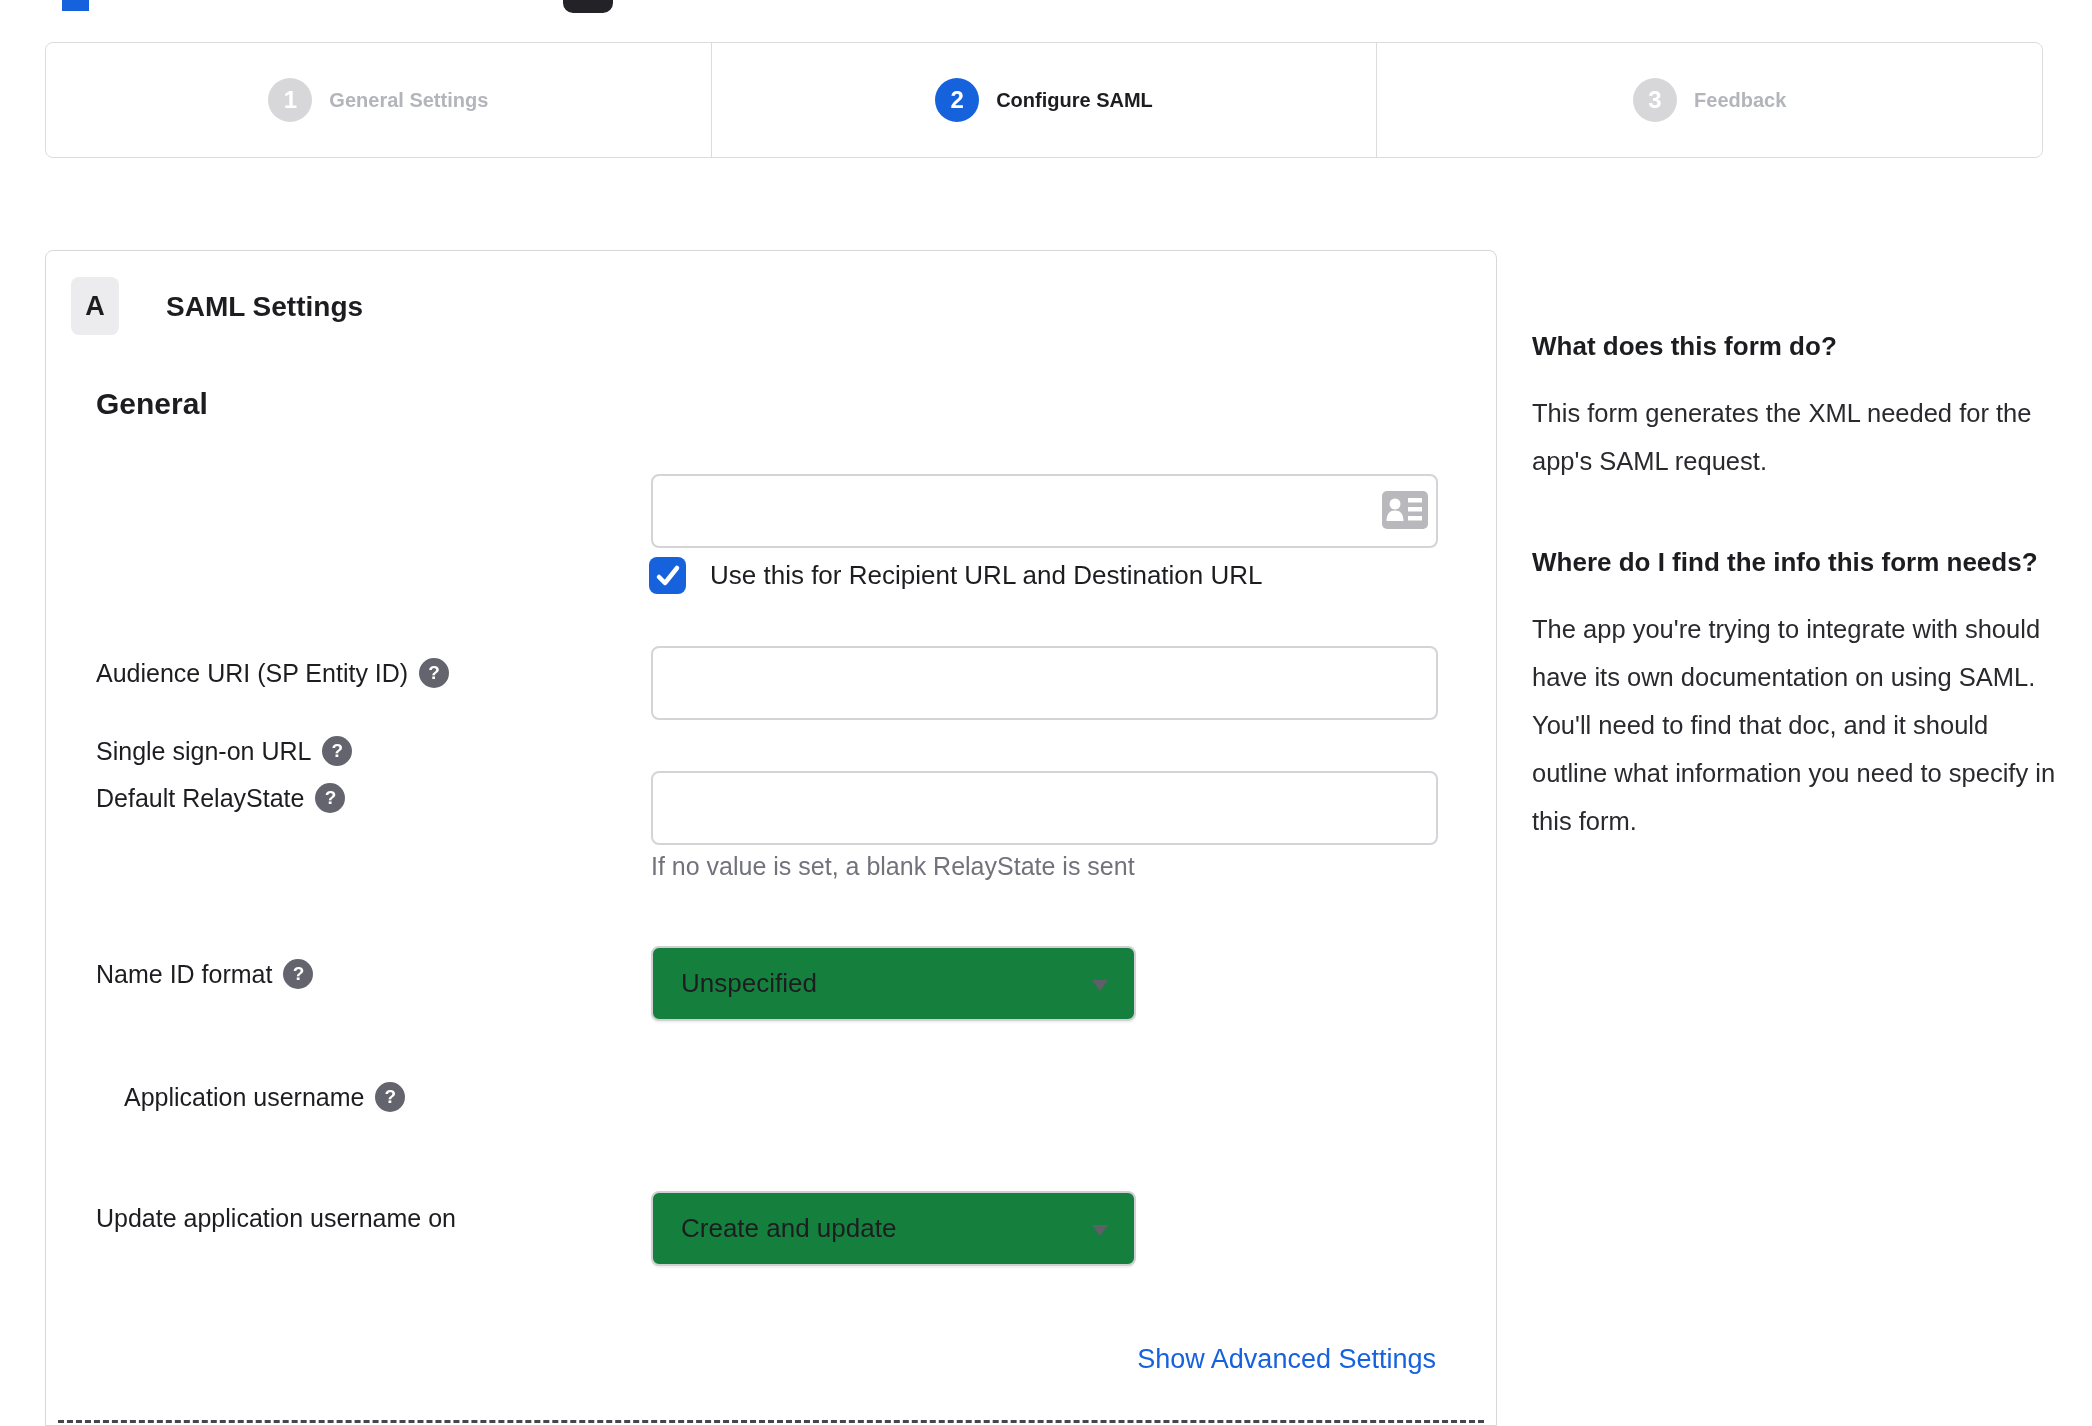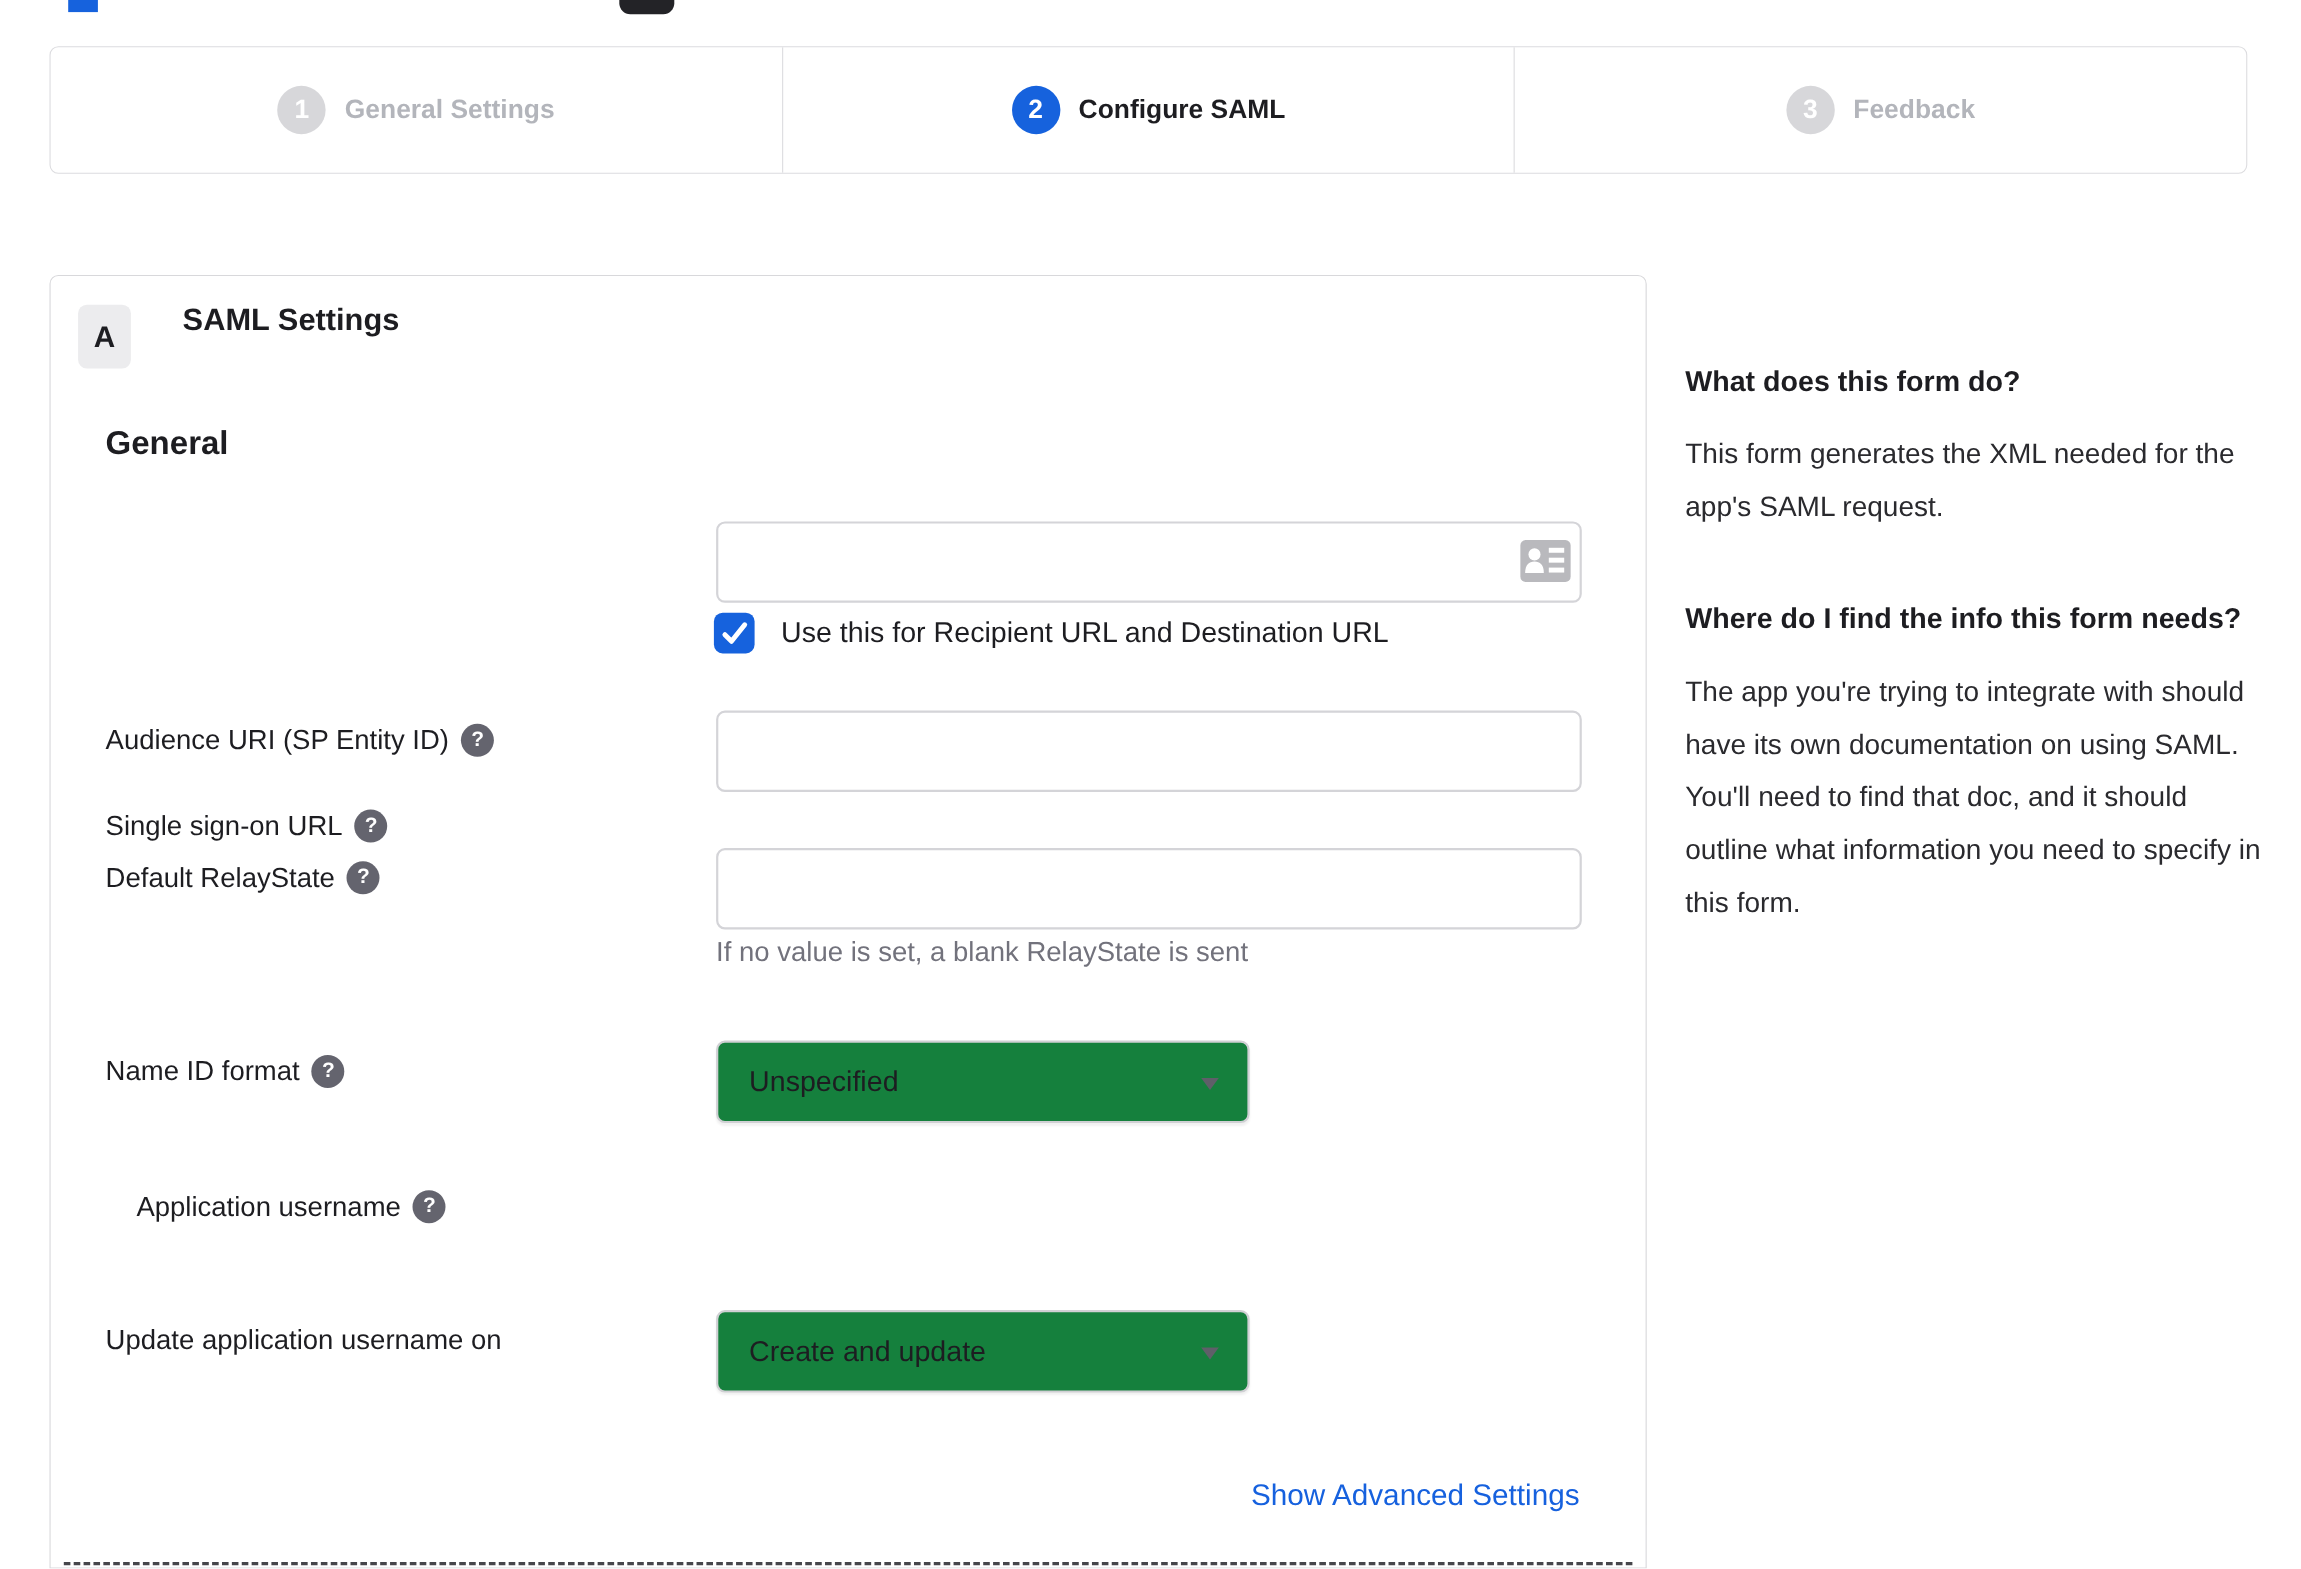--- a/index.html
+++ b/index.html
@@ -31,21 +31,21 @@
     gap: 17px;
   }
   .step + .step { border-left: 1px solid #dcdcdf; }
   .step-circle {
     width: 44px; height: 44px; border-radius: 50%;
     display: flex; align-items: center; justify-content: center;
     background: #d7d7da; color: #ffffff;
     font-size: 24px; font-weight: bold;
     flex: 0 0 auto;
   }
-  .step-label { font-size: 24px; font-weight: bold; color: #b3b5bb; }
+  .step-label { font-size: 20px; font-weight: bold; color: #b3b5bb; }
   .step.active .step-circle { background: #1662dd; }
   .step.active .step-label { color: #1d1d21; }
 
   
   .panel {
     position: absolute; left: 45px; top: 250px;
     width: 1452px; height: 1176px;
     border: 1px solid #d8d8db;
     border-radius: 8px 8px 0 0;
     background: #fff;
@@ -56,21 +56,21 @@
   }
 
   .section-badge {
     position: absolute; left: 25px; top: 26px;
     width: 48px; height: 58px;
     background: #ececee; border-radius: 8px;
     display: flex; align-items: center; justify-content: center;
     font-size: 27px; font-weight: bold; color: #1d1d21;
   }
   .section-title {
-    position: absolute; left: 120px; top: 24px;
+    position: absolute; left: 120px; top: 40px;
     font-size: 28px; font-weight: bold;
   }
   .group-heading {
     position: absolute; left: 50px; top: 136px;
     font-size: 30px; font-weight: bold;
   }
 
   .field-label {
     position: absolute; left: 50px;
     font-size: 25px; color: #1d1d21;

